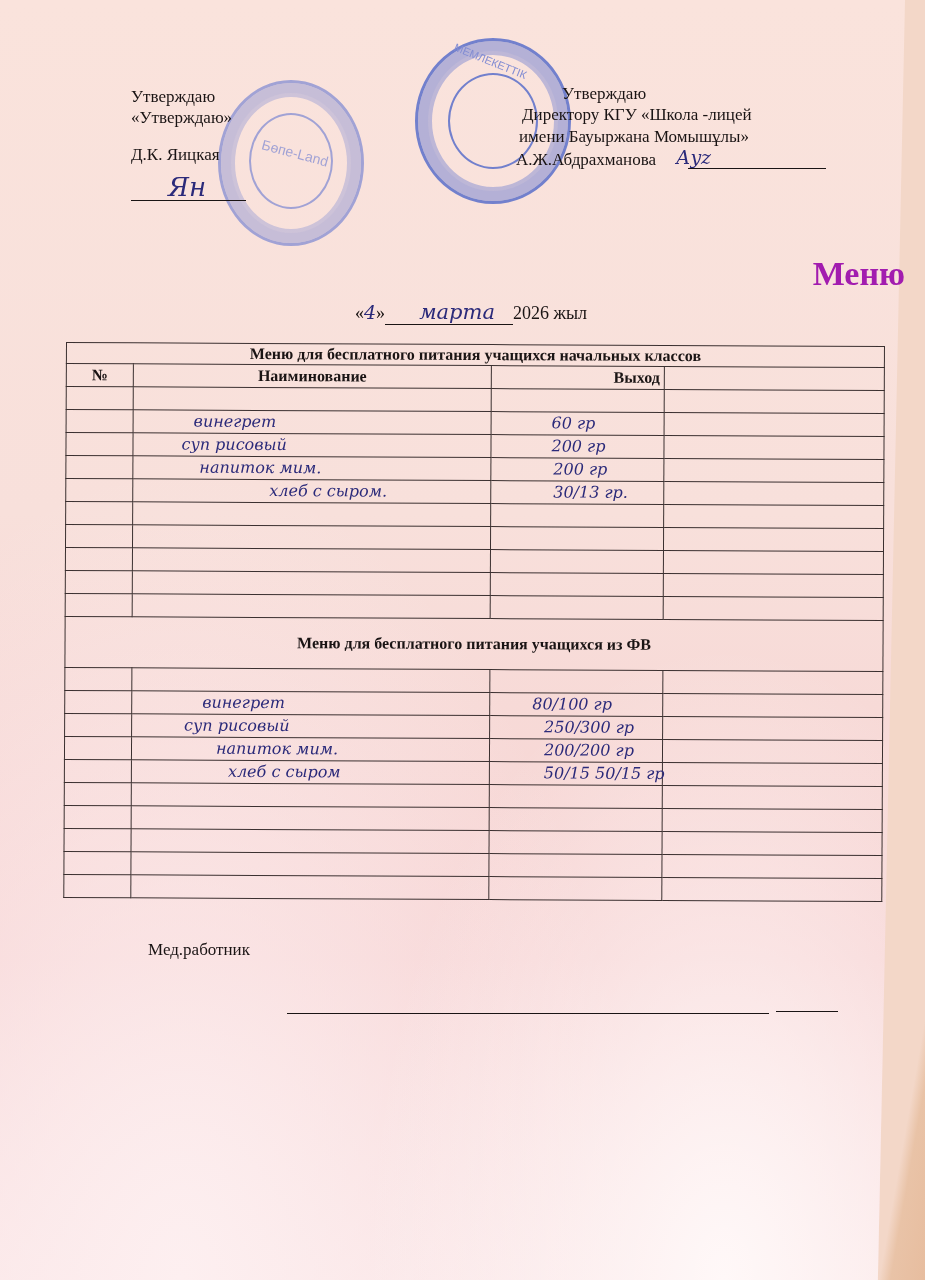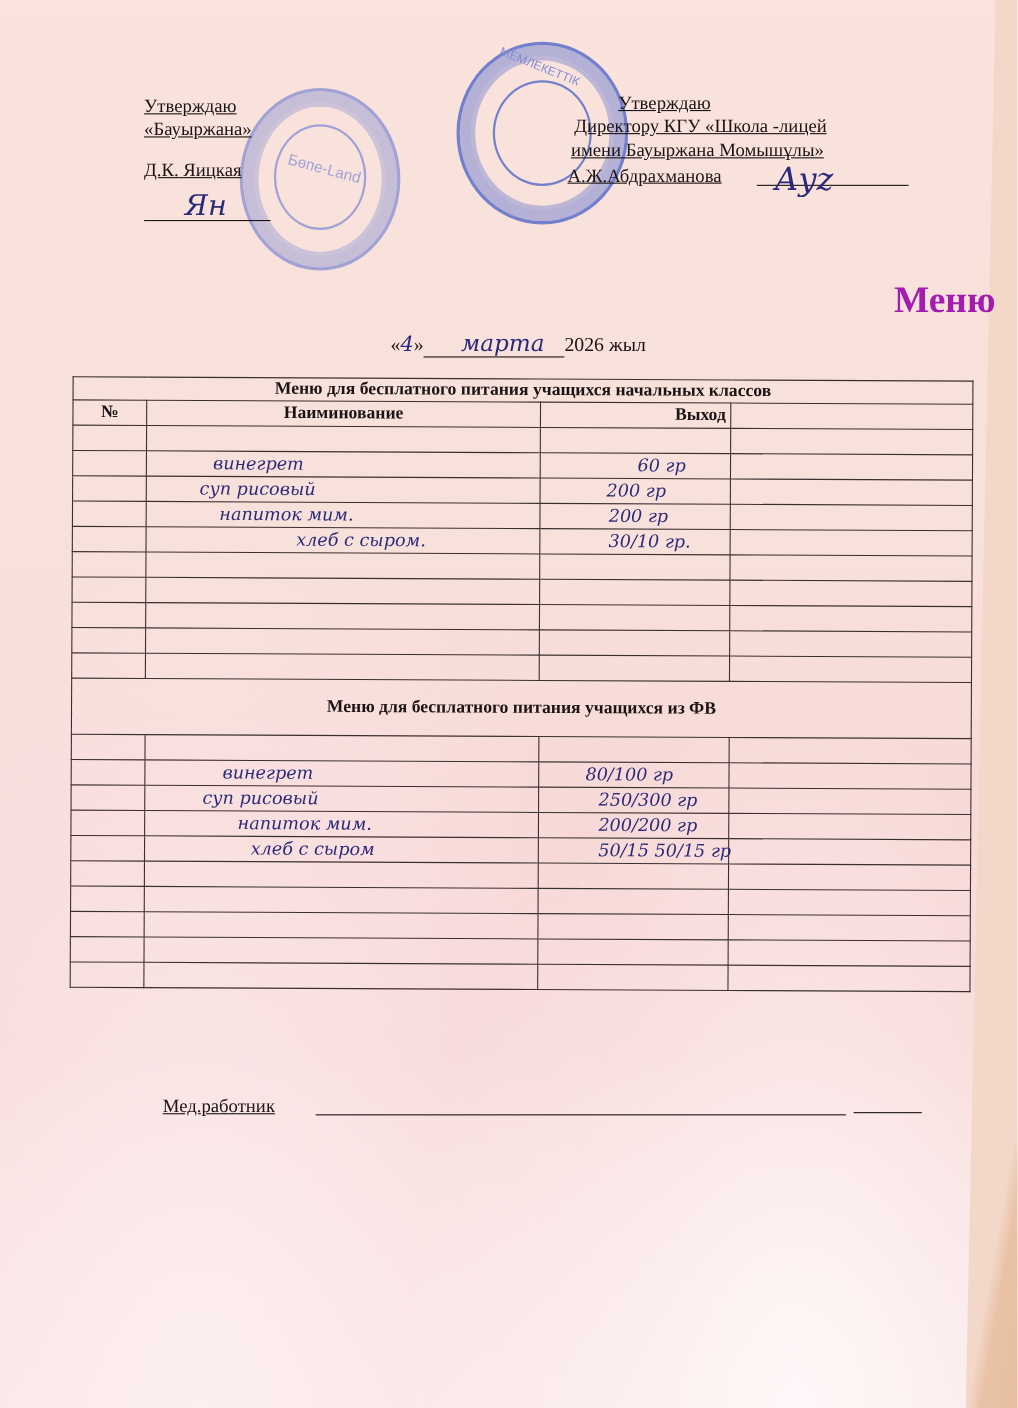--- a/index.html
+++ b/index.html
@@ -9,21 +9,21 @@
     font-family: "Liberation Serif", serif;
   }
   .paper {
     position: absolute; left: 0; top: 0; width: 905px; height: 1280px;
     background:
       radial-gradient(ellipse at 80% 100%, #fff8f8 0%, rgba(255,248,248,0) 35%),
       radial-gradient(ellipse at 20% 100%, #fdeff0 0%, rgba(253,239,240,0) 45%),
       linear-gradient(180deg, #fae3dc 0%, #f8e0db 40%, #f6d2d2 75%, #f9e2e3 100%);
     clip-path: polygon(0 0, 100% 0, 97% 100%, 0 100%);
   }
-  .txt { position: absolute; color: #1a1414; font-size: 17px; line-height: 20px; text-decoration: underline; }
+  .txt { position: absolute; color: #1a1414; font-size: 17px; line-height: 20px; }
   .hand { position: absolute; color: #2b2a7a; font-family: "DejaVu Serif", serif; font-style: italic; }
   .stamp {
     position: absolute; border-radius: 50%; opacity: .55;
     border: 3px solid #5a6fd0;
     box-shadow: inset 0 0 0 10px rgba(90,111,208,.15), inset 0 0 0 14px rgba(90,111,208,.5);
   }
   .stamp .inner { position:absolute; border-radius:50%; border:2px solid #5a6fd0; }
   .stamp .label { position:absolute; color:#5a6fd0; font-family:"Liberation Sans",sans-serif; font-size:14px; transform: rotate(15deg); }
   .title { position:absolute; left:0; width:905px; text-align:right; top:255px; font-size:34px; font-weight:bold; color:#a21caf; }
   .date { position:absolute; left:355px; top:300px; font-size:18px; color:#1a1414;text-align:center; }
@@ -48,31 +48,31 @@
   <div class="inner" style="left:28px;top:30px;width:80px;height:92px;"></div>
   <div class="label" style="left:40px;top:62px;">Бөпе-Land</div>
 </div>
 
 <div class="stamp" style="left:415px;top:38px;width:150px;height:160px;opacity:.75;border-color:#4560c8;">
   <div class="inner" style="left:30px;top:32px;width:86px;height:92px;border-color:#4560c8;"></div>
   <div class="label" style="left:34px;top:14px;font-size:11px;transform:rotate(22deg);">МЕМЛЕКЕТТІК</div>
 </div>
 
 <div class="txt" style="left:131px;top:87px;">Утверждаю</div>
-<div class="txt" style="left:131px;top:108px;">«Бауыржана»</div>
+<div class="txt" style="left:131px;top:108px;">«Утверждаю»</div>
 <div class="txt" style="left:131px;top:145px;">Д.К. Яицкая</div>
 <div class="sig-line" style="left:131px;top:200px;width:115px;"></div>
 <div class="hand" style="left:168px;top:172px;font-size:26px;">Ян</div>
 
 <div class="txt" style="left:562px;top:84px;">Утверждаю</div>
 <div class="txt" style="left:522px;top:105px;">Директору КГУ «Школа -лицей</div>
 <div class="txt" style="left:519px;top:127px;">имени Бауыржана Момышұлы»</div>
 <div class="txt" style="left:516px;top:150px;text-align:center;">А.Ж.Абдрахманова</div>
 <div class="sig-line" style="left:688px;top:168px;width:138px;"></div>
-<div class="hand" style="left:704px;top:146px;font-size:29px;">Аyz</div>
+<div class="hand" style="left:676px;top:146px;font-size:19px;">Аyz</div>
 
 <div class="title">Меню</div>
 
 <div class="date">
   <span>«</span><span class="hand" style="position:static;font-size:19px;">4</span><span>»</span><span class="underline" style="width:128px;"><span class="hand" style="position:static;font-size:21px;padding-left:16px;">марта</span></span><span>2026 жыл</span>
 </div>
 
 <table class="menu" style="left:66px;top:342px;width:818px;transform:rotate(0.28deg) skewY(0deg);">
   <colgroup>
     <col style="width:67px">
@@ -92,39 +92,39 @@
     </tr>
     <tr>
         <td></td>
         <td></td>
         <td></td>
         <td></td>
       </tr>
     <tr>
         <td></td>
         <td class="cell-hand" style="padding-left:60px">винегрет</td>
-        <td class="cell-hand" style="padding-left:88px">60 гр</td>
+        <td class="cell-hand" style="padding-left:60px">60 гр</td>
         <td></td>
       </tr>
     <tr>
         <td></td>
         <td class="cell-hand" style="padding-left:48px">суп рисовый</td>
         <td class="cell-hand" style="padding-left:60px">200 гр</td>
         <td></td>
       </tr>
     <tr>
         <td></td>
         <td class="cell-hand" style="padding-left:66px">напиток мим.</td>
         <td class="cell-hand" style="padding-left:62px">200 гр</td>
         <td></td>
       </tr>
     <tr>
         <td></td>
         <td class="cell-hand" style="padding-left:136px">хлеб с сыром.</td>
-        <td class="cell-hand" style="padding-left:62px">30/10 гр.</td>
+        <td class="cell-hand" style="padding-left:62px">30/13 гр.</td>
         <td></td>
       </tr>
     <tr>
         <td></td>
         <td></td>
         <td></td>
         <td></td>
       </tr>
     <tr>
         <td></td>
@@ -210,15 +210,15 @@
       </tr>
     <tr>
         <td></td>
         <td></td>
         <td></td>
         <td></td>
       </tr>
   </tbody>
 </table>
 
-<div class="txt" style="left:148px;top:996px;">Мед.работник</div>
+<div class="txt" style="left:148px;top:940px;">Мед.работник</div>
 <div class="sig-line" style="left:287px;top:1013px;width:482px;"></div>
 <div class="sig-line" style="left:776px;top:1011px;width:62px;"></div>
 
 </body></html>

